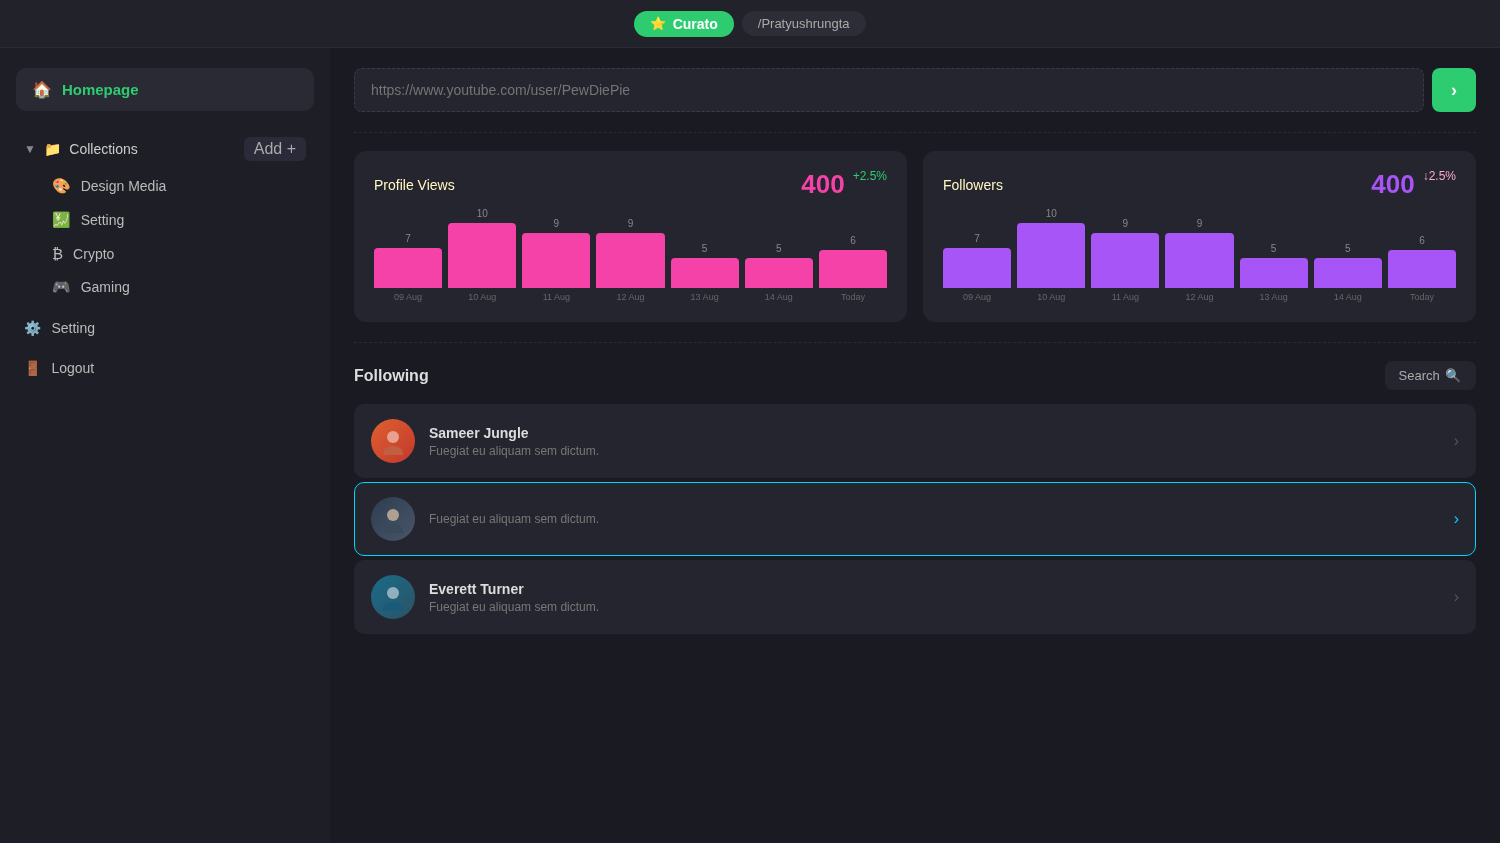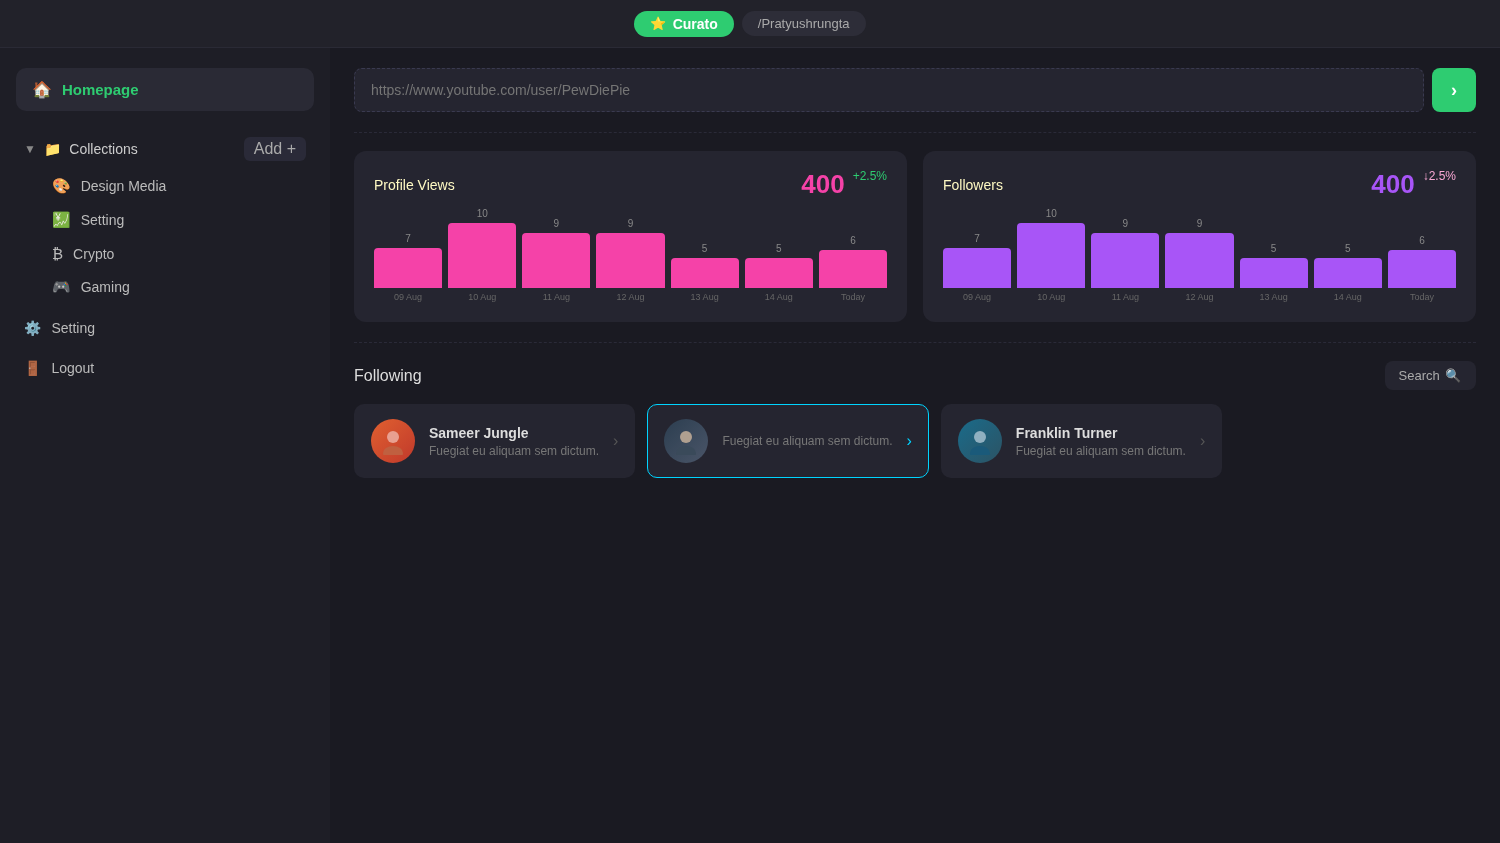--- a/index.html
+++ b/index.html
@@ -236,35 +236,35 @@
     .bar-date { font-size: 9px; color: #666; text-align: center; line-height: 1.3; }
 
     
     .following-section { margin-top: 0; }
     .following-header {
       display: flex;
       align-items: center;
       justify-content: space-between;
       margin-bottom: 14px;
     }
-    .following-title { font-size: 16px; font-weight: 400; color: #ddd; }
+    .following-title { font-size: 16px; font-weight: 700; color: #ddd; }
     .search-btn {
       background: #252530;
       border: none;
       border-radius: 8px;
       padding: 7px 14px;
       color: #aaa;
       font-size: 13px;
       cursor: pointer;
       display: flex;
       align-items: center;
       gap: 6px;
     }
 
-    .following-list { display: flex; flex-direction: row; gap: 12px; }
+    .following-list { display: flex; flex-direction: column; gap: 4px; }
     .following-item {
       background: #252530;
       border-radius: 10px;
       padding: 14px 16px;
       display: flex;
       align-items: center;
       gap: 14px;
       cursor: pointer;
       border: 1.5px solid transparent;
       transition: border-color 0.15s;
@@ -524,21 +524,21 @@
         </div>
 
         <div class="following-item">
           <div class="following-avatar av-everett">
             <svg width="28" height="28" viewBox="0 0 28 28" fill="none">
               <circle cx="14" cy="10" r="6" fill="#90b0c0"></circle>
               <ellipse cx="14" cy="26" rx="10" ry="7" fill="#1a5a7a"></ellipse>
             </svg>
           </div>
           <div class="following-info">
-            <div class="following-name">Franklin Turner</div>
+            <div class="following-name">Everett Turner</div>
             <div class="following-desc">Fuegiat eu aliquam sem dictum.</div>
           </div>
           <span class="following-arrow">›</span>
         </div>
 
       </div>
     </div>
 
   </div>
 </div>

